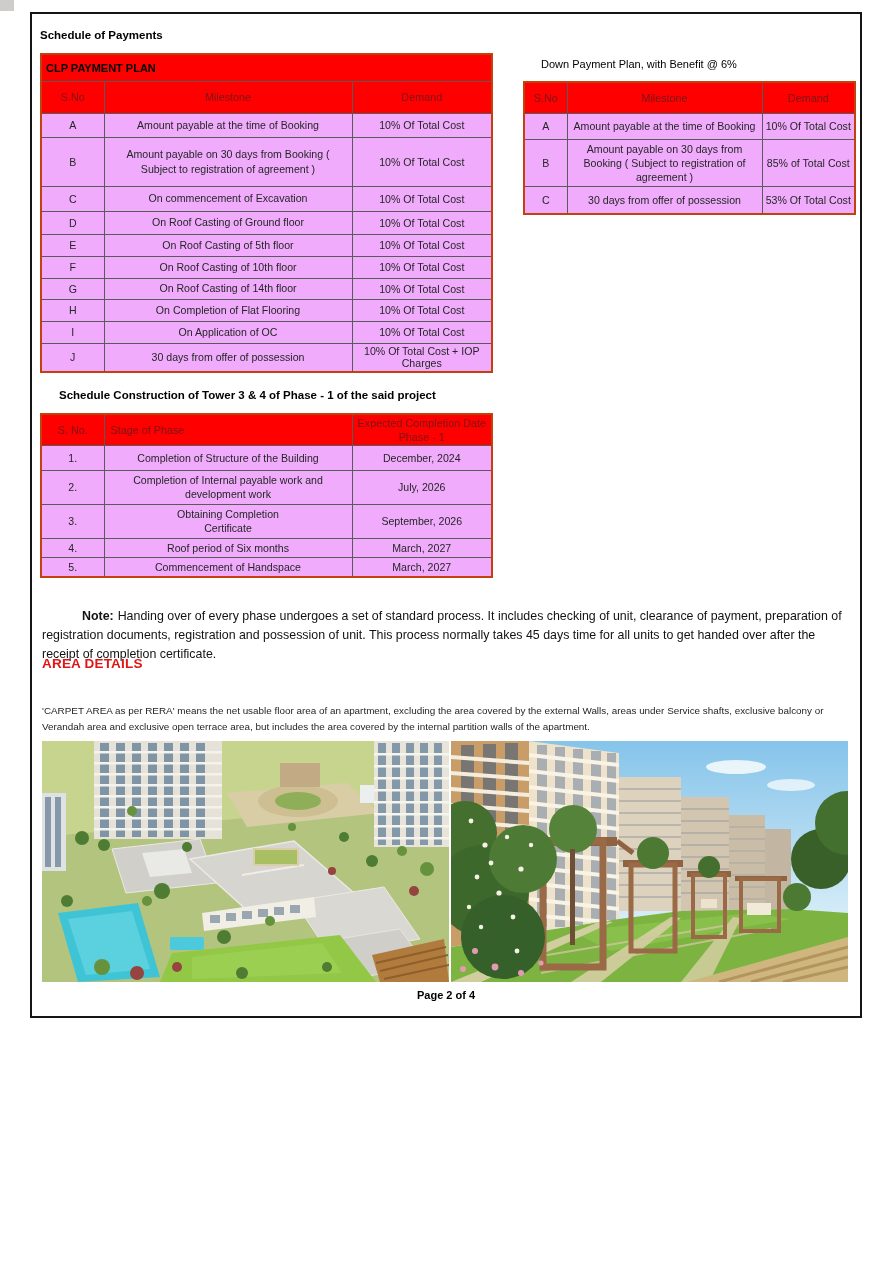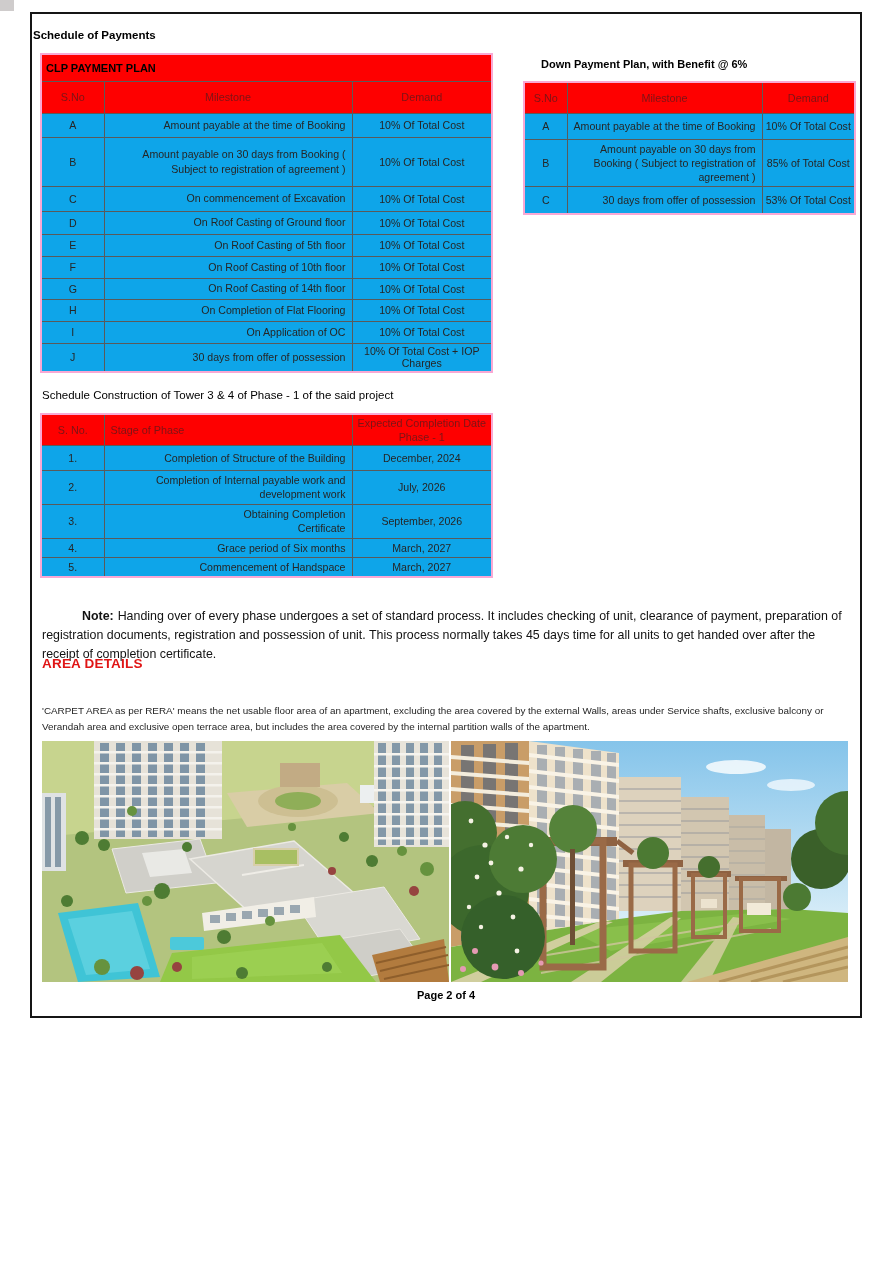--- a/index.html
+++ b/index.html
@@ -1,29 +1,29 @@
 <!DOCTYPE html>
 <html style="--red: #fe0000; --hdr: #7c1416; --area: #e01515;"><head>
 <meta charset="utf-8">
 <style>
   html,body{margin:0;padding:0;background:#fff;}
   body{width:892px;height:1262px;position:relative;font-family:"Liberation Sans","DejaVu Sans",sans-serif;-webkit-font-smoothing:antialiased;}
   .artifact{position:absolute;left:0;top:0;width:14px;height:11px;background:#cfcccc;}
   .page-border{position:absolute;left:30px;top:12px;width:828px;height:1002px;border:2px solid #151515;pointer-events:none;}
   .abs{position:absolute;}
-  .doc-title{left:33px;top:29px;font-size:11.5px;font-weight:bold;color:#000;}
-  .dpp-title{left:524px;top:58px;font-size:11px;font-weight:bold;color:#000;padding-left:17px;}
-  .cons-title{left:42px;top:389px;font-size:11.5px;font-weight:normal;color:#000;}
-
-  table.tbl{position:absolute;border-collapse:collapse;table-layout:fixed;background:#0ea5e9;border:2px solid #f9a8d4;padding-left:20px;}
+  .doc-title{left:40px;top:29px;font-size:11.5px;font-weight:bold;color:#000;}
+  .dpp-title{left:524px;top:58px;font-size:11px;font-weight:normal;color:#000;padding-left:17px;}
+  .cons-title{left:59px;top:389px;font-size:11.5px;font-weight:bold;color:#000;}
+
+  table.tbl{position:absolute;border-collapse:collapse;table-layout:fixed;background:#f0abfc;border:2px solid #c2410c;padding-left:20px;}
   table.tbl td{border:1px solid #5a5a5a;font-size:10.6px;color:#262626;vertical-align:middle;overflow:hidden;}
   tr.banner-row td{background:var(--red);color:#000;font-weight:bold;font-size:11px;text-align:left;padding:4px 4px;}
   tr.head td{background:var(--red);color:var(--hdr);font-weight:normal;text-align:center;font-size:10.8px;line-height:1.3;}
   td.c{text-align:center;padding:1px 2px;}
-  td.m{text-align:right;padding:2px 6px;white-space:pre-line;line-height:1.35;}
+  td.m{text-align:center;padding:2px 6px;white-space:pre-line;line-height:1.35;}
   .clp{left:40px;top:53px;width:451px;}
   .dpp{left:523px;top:81px;width:331px;}
   .cons{left:40px;top:413px;width:451px;}
 
   .note-block{left:42px;top:607px;width:808px;font-size:12.4px;line-height:1.55;color:#121212;}
   .note-label{font-weight:bold;margin-right:4px;margin-left:40px;}
   .area-heading{left:42px;top:656px;font-size:13.5px;font-weight:bold;color:var(--area);letter-spacing:.2px;}
   .carpet-text{left:42px;top:703px;width:802px;font-size:9.9px;line-height:1.6;color:#1e1e1e;}
   .photos{left:42px;top:741px;width:806px;height:241px;display:flex;gap:2px;}
   .photos svg{display:block;height:241px;}
@@ -160,21 +160,21 @@
         <td class="c">July, 2026</td>
       </tr>
   <tr style="height:34px">
         <td class="c">3.</td>
         <td class="m">Obtaining Completion
 Certificate</td>
         <td class="c">September, 2026</td>
       </tr>
   <tr style="height:19px">
         <td class="c">4.</td>
-        <td class="m">Grace period of Six months</td>
+        <td class="m">Roof period of Six months</td>
         <td class="c">March, 2027</td>
       </tr>
   <tr style="height:19px">
         <td class="c">5.</td>
         <td class="m">Commencement of Handspace</td>
         <td class="c">March, 2027</td>
       </tr>
 </tbody>
   </table>
 

